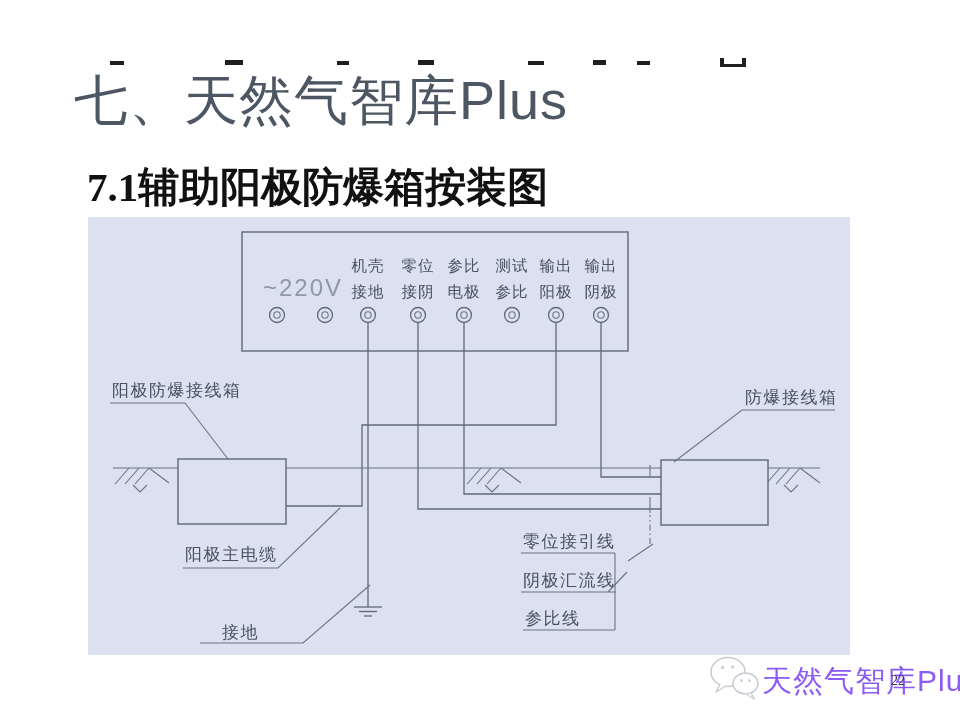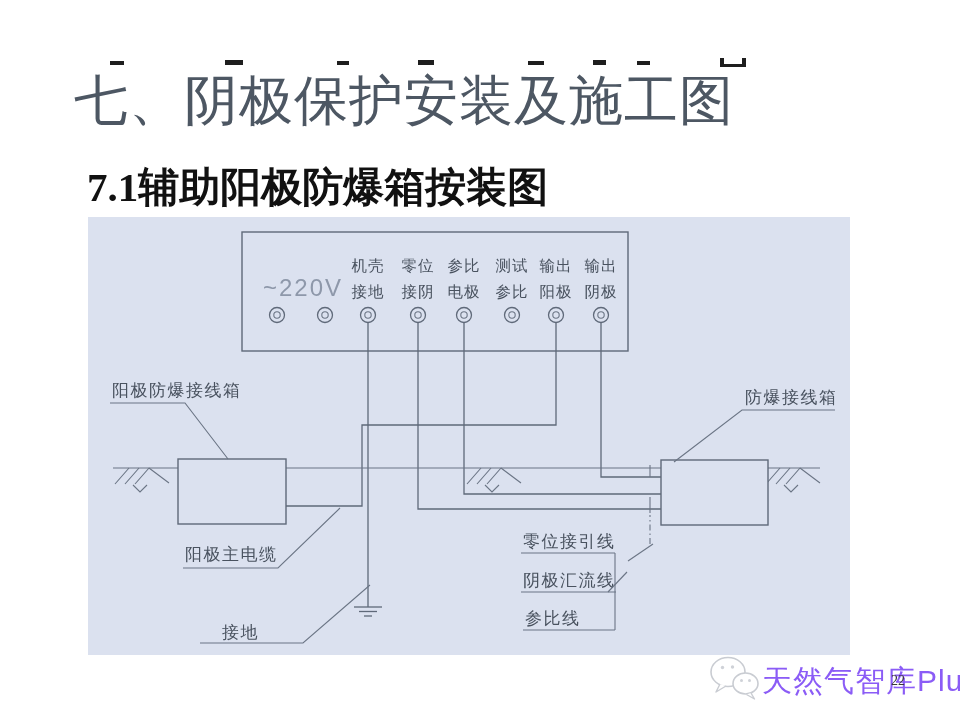--- a/index.html
+++ b/index.html
@@ -46,21 +46,21 @@
   <div class="artifact" style="left:225px;top:60px;width:18px;height:5px;"></div>
   <div class="artifact" style="left:337px;top:61px;width:12px;height:4px;"></div>
   <div class="artifact" style="left:418px;top:60px;width:16px;height:5px;"></div>
   <div class="artifact" style="left:528px;top:61px;width:16px;height:4px;"></div>
   <div class="artifact" style="left:593px;top:60px;width:13px;height:5px;"></div>
   <div class="artifact" style="left:637px;top:61px;width:13px;height:4px;"></div>
   <div class="artifact" style="left:720px;top:58px;width:4px;height:8px;"></div>
   <div class="artifact" style="left:742px;top:58px;width:4px;height:8px;"></div>
   <div class="artifact" style="left:720px;top:64px;width:26px;height:3px;"></div>
 
-  <div class="title">七、阴极保护安装及施工图</div>
+  <div class="title">七、天然气智库Plus</div>
   <div class="subtitle">7.1辅助阳极防爆箱按装图</div>
 
   <div class="diagram">
     <svg width="762" height="438" viewBox="0 0 762 438">
 
       <g>
         <rect class="box" x="154" y="15" width="386" height="119"></rect>
         <text class="t-power" x="215" y="79">~220V</text>
 
         <g>

